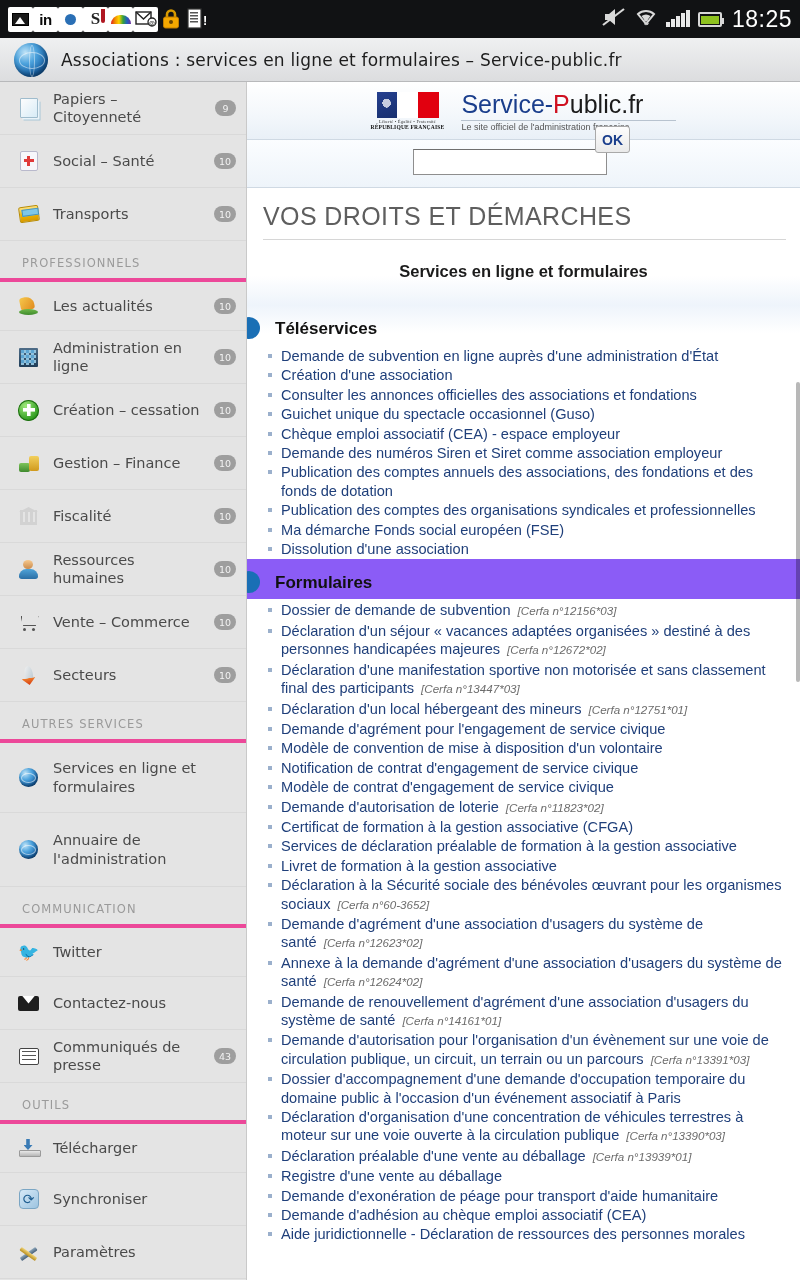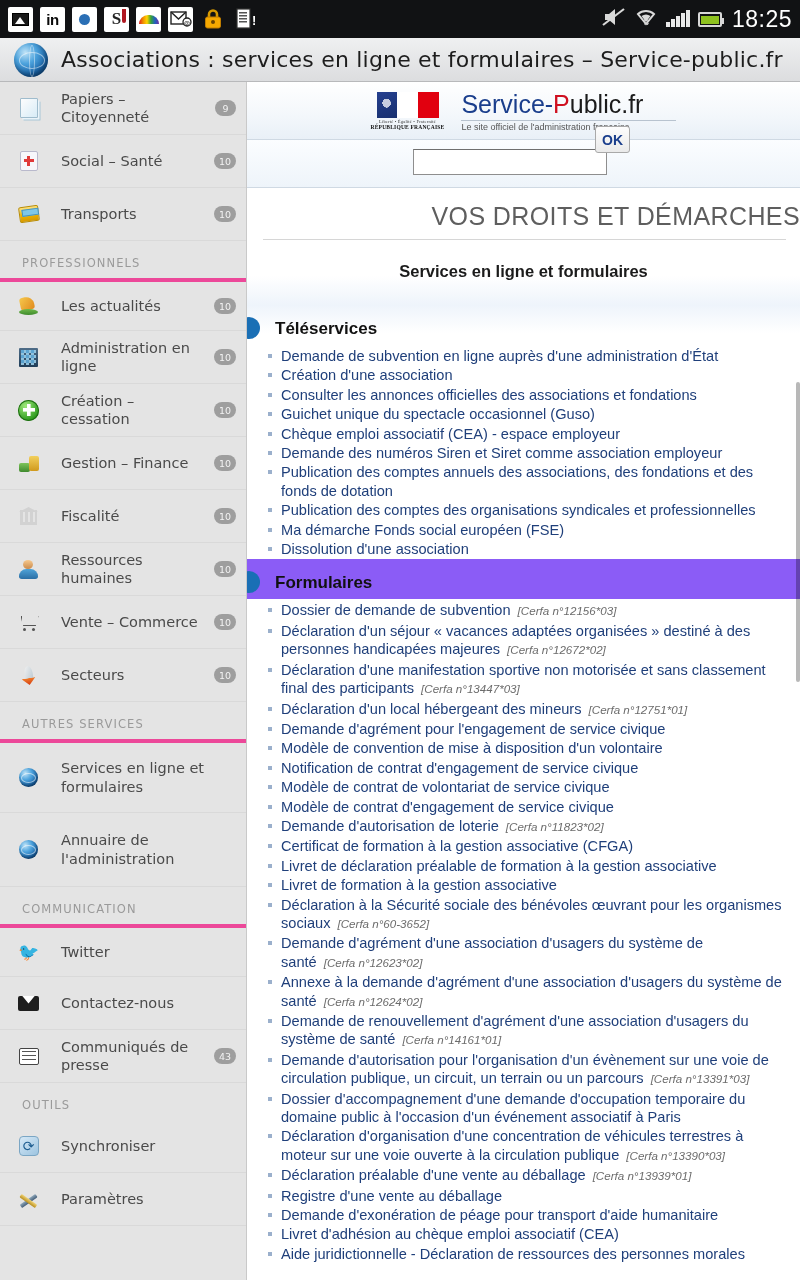--- a/index.html
+++ b/index.html
@@ -11,21 +11,21 @@
   }
 
   
   .statusbar {
     position: relative;
     width: 800px; height: 38px;
     background: #111214;
     display: flex; align-items: center;
     padding: 0 8px;
   }
-  .sb-left { display: flex; align-items: center; gap: 7px; }
+  .sb-left { display: flex; align-items: center; }
   .sb-ico {
     width: 25px; height: 25px;
     border-radius: 2px;
     display: flex; align-items: center; justify-content: center;
     font-size: 13px; font-weight: bold;
     overflow: hidden;
     position: relative;
   }
   .ico-photo { background: #fff; }
   .ico-photo .mt { width: 17px; height: 13px; background:#1a1a1a;
@@ -70,21 +70,21 @@
     width: 34px; height: 34px; border-radius: 50%;
     background: radial-gradient(circle at 33% 28%, #bfe3f7 0%, #4da3dd 33%, #1863a8 68%, #0c3a6b 100%);
     box-shadow: inset -2px -3px 5px rgba(0,0,0,.35);
     position: relative; flex: none;
   }
   .tb-globe:before{content:"";position:absolute;left:5px;top:9px;width:24px;height:15px;
     border-radius:50%;border:1.6px solid rgba(255,255,255,.5);}
   .tb-globe:after{content:"";position:absolute;left:15px;top:2px;width:4px;height:30px;
     border-radius:50%;border:1.5px solid rgba(255,255,255,.45);}
   .tb-title {
-    margin-left: 13px; font-size: 22px; color: #1d1d1d;
+    margin-left: 13px; font-size: 17px; color: #1d1d1d;
     font-family: "DejaVu Sans", sans-serif;
     letter-spacing: 0.2px; white-space: nowrap;
   }
 
   
   .app { display: flex; width: 800px; height: 1198px; }
 
   
   .sidebar {
     width: 247px; flex: none; height: 1198px;
@@ -96,21 +96,20 @@
   .sb-section {
     font-size: 11.5px; color: #9a9a9a; letter-spacing: 1.1px;
     padding: 15px 0 8px 22px; font-family: "DejaVu Sans", sans-serif;
   }
   .sb-item {
     display: flex; align-items: center;
     padding: 0 10px 0 17px;
     height: 53px;
     border-bottom: 1px solid #d9d9d9;
     cursor: default;
-    gap: 8px;
   }
   .sb-item .label {
     font-size: 14.5px; color: #4a4a4a; margin-left: 13px;
     font-family: "DejaVu Sans", sans-serif; line-height: 1.25;
     flex: 1;
   }
   .sb-item.two-line { height: 74px; }
   .sb-icon {
     width: 23px; height: 23px; flex: none;
     display: flex; align-items: center; justify-content: center;
@@ -266,21 +265,20 @@
     border: 1px solid #a9a9a9; border-radius: 3px;
     color: #1a3e8c; font-weight: 700; font-size: 14px;
     display: flex; align-items: center; justify-content: center;
     cursor: pointer; z-index: 4;
     font-family: "Liberation Sans", sans-serif;
   }
   .droits {
     font-size: 25px; color: #5e5e5e; letter-spacing: 0.4px;
     padding: 14px 0 8px 16px;
     font-family: "Liberation Sans", sans-serif;
-    text-align: right;
   }
   .droits-rule { height:1px; background:#d6d6d6; margin: 0 14px 0 16px; }
 
   .page-title {
     text-align: center; font-size: 16.5px; font-weight: bold;
     color: #1b1b1b; padding: 22px 0 24px 0;
     font-family: "Liberation Sans", sans-serif;
     background: linear-gradient(180deg,#ffffff 0 55%, #eef4fb 100%);
   }
 
@@ -514,20 +512,26 @@
     <div class="sb-item">
       <span class="sb-icon">
           <span class="g-press"></span>
         </span>
       <span class="label">Communiqués de presse</span>
       <span class="badge">43</span>
     </div>
 
     <div class="sb-section">OUTILS</div>
 
+    <div class="sb-item sb-sep-top">
+      <span class="sb-icon">
+          <span class="g-dl"></span>
+        </span>
+      <span class="label">Télécharger</span>
+    </div>
     <div class="sb-item">
       <span class="sb-icon">
           <span class="g-sync">⟳</span>
         </span>
       <span class="label">Synchroniser</span>
     </div>
     <div class="sb-item">
       <span class="sb-icon">
           <span class="g-tools"></span>
         </span>
@@ -587,37 +591,36 @@
       <span>Formulaires</span>
     </div>
     <ul class="links" id="list-form">
         <li><span>Dossier de demande de subvention</span><span class="cerfa">[Cerfa n°12156*03]</span></li>
         <li><span>Déclaration d'un séjour « vacances adaptées organisées » destiné à des personnes handicapées majeures</span><span class="cerfa">[Cerfa n°12672*02]</span></li>
         <li><span>Déclaration d'une manifestation sportive non motorisée et sans classement final des participants</span><span class="cerfa">[Cerfa n°13447*03]</span></li>
         <li><span>Déclaration d'un local hébergeant des mineurs</span><span class="cerfa">[Cerfa n°12751*01]</span></li>
         <li><span>Demande d'agrément pour l'engagement de service civique</span></li>
         <li><span>Modèle de convention de mise à disposition d'un volontaire</span></li>
         <li><span>Notification de contrat d'engagement de service civique</span></li>
-        <li><span>Modèle de contrat de volontariat de service civique</span></li>
         <li><span>Modèle de contrat d'engagement de service civique</span></li>
         <li><span>Demande d'autorisation de loterie</span><span class="cerfa">[Cerfa n°11823*02]</span></li>
         <li><span>Certificat de formation à la gestion associative (CFGA)</span></li>
-        <li><span>Livret de déclaration préalable de formation à la gestion associative</span></li>
+        <li><span>Services de déclaration préalable de formation à la gestion associative</span></li>
         <li><span>Livret de formation à la gestion associative</span></li>
         <li><span>Déclaration à la Sécurité sociale des bénévoles œuvrant pour les organismes sociaux</span><span class="cerfa">[Cerfa n°60-3652]</span></li>
         <li><span>Demande d'agrément d'une association d'usagers du système de santé</span><span class="cerfa">[Cerfa n°12623*02]</span></li>
         <li><span>Annexe à la demande d'agrément d'une association d'usagers du système de santé</span><span class="cerfa">[Cerfa n°12624*02]</span></li>
         <li><span>Demande de renouvellement d'agrément d'une association d'usagers du système de santé</span><span class="cerfa">[Cerfa n°14161*01]</span></li>
         <li><span>Demande d'autorisation pour l'organisation d'un évènement sur une voie de circulation publique, un circuit, un terrain ou un parcours</span><span class="cerfa">[Cerfa n°13391*03]</span></li>
         <li><span>Dossier d'accompagnement d'une demande d'occupation temporaire du domaine public à l'occasion d'un événement associatif à Paris</span></li>
         <li><span>Déclaration d'organisation d'une concentration de véhicules terrestres à moteur sur une voie ouverte à la circulation publique</span><span class="cerfa">[Cerfa n°13390*03]</span></li>
         <li><span>Déclaration préalable d'une vente au déballage</span><span class="cerfa">[Cerfa n°13939*01]</span></li>
         <li><span>Registre d'une vente au déballage</span></li>
         <li><span>Demande d'exonération de péage pour transport d'aide humanitaire</span></li>
-        <li><span>Livret d'adhésion au chèque emploi associatif (CEA)</span></li>
+        <li><span>Demande d'adhésion au chèque emploi associatif (CEA)</span></li>
         <li><span>Aide juridictionnelle - Déclaration de ressources des personnes morales</span></li>
       </ul>
 
     <div class="scroll-track">
       <div class="scroll-thumb"></div>
     </div>
   </div>
 </div>
 
 </body></html>

